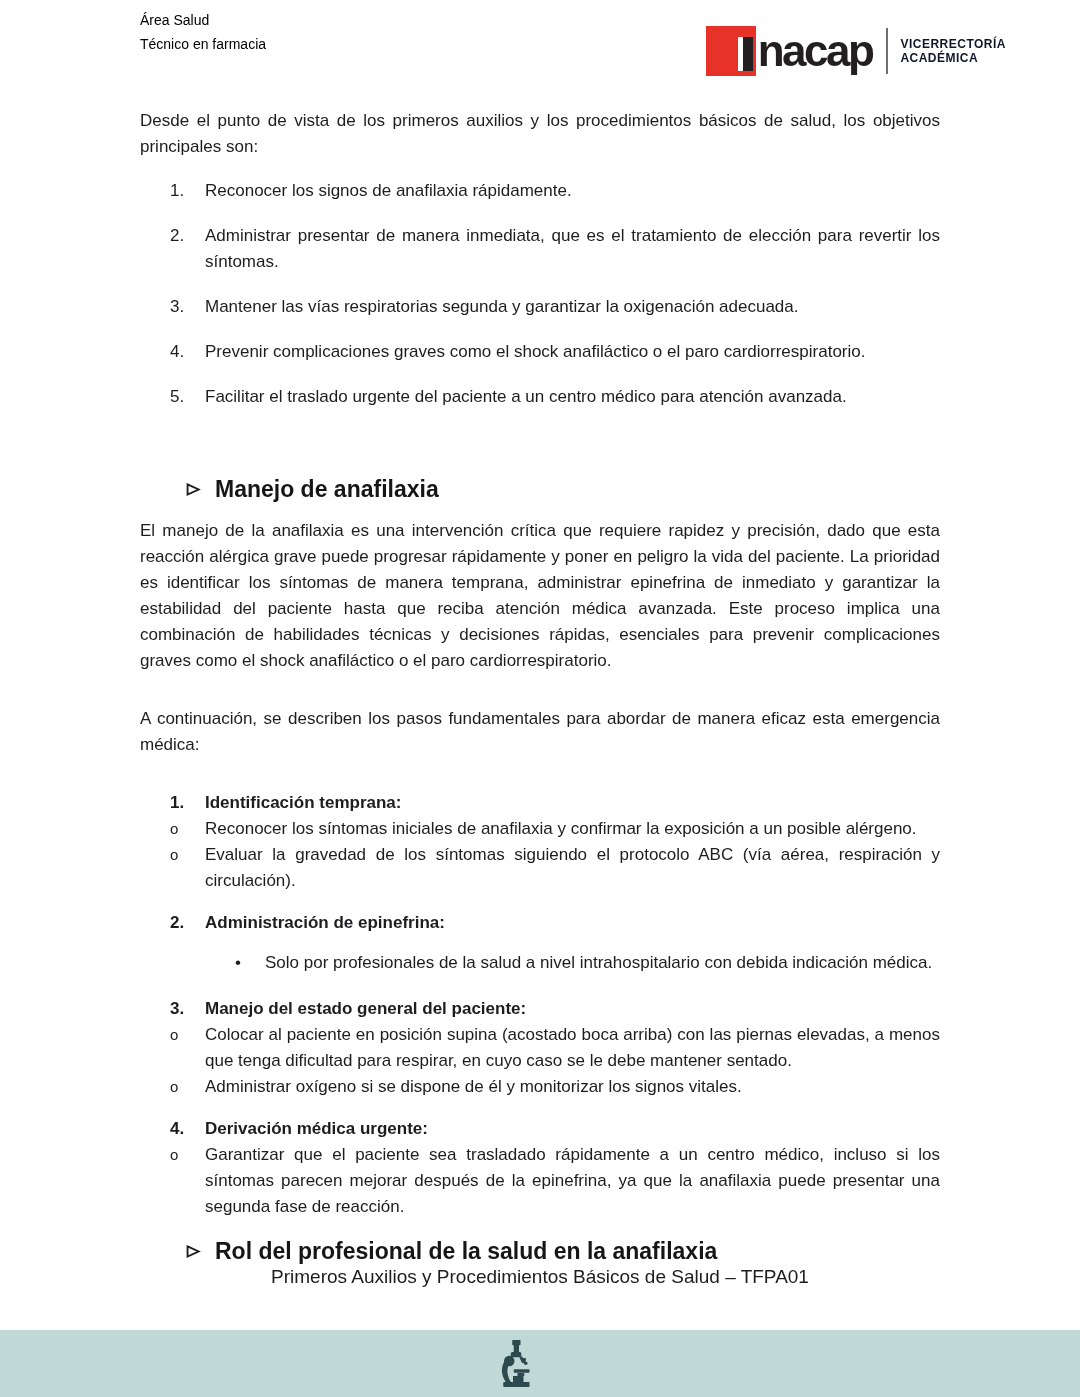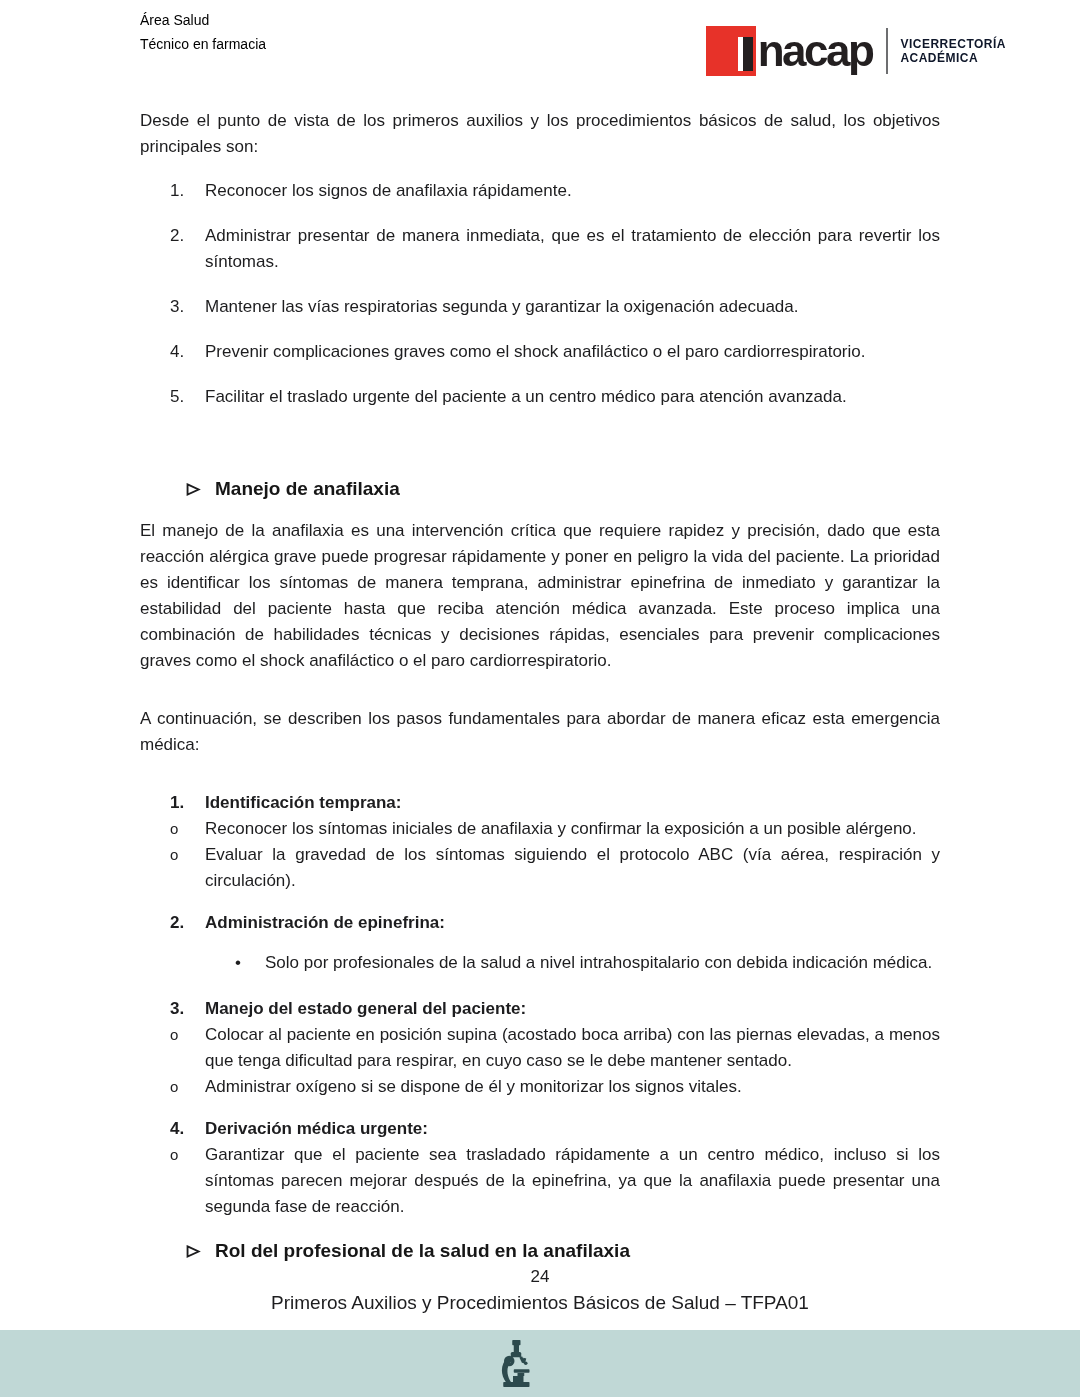--- a/index.html
+++ b/index.html
@@ -45,21 +45,21 @@
   .olist{margin-top:18px;}
   .li{
     display:flex;padding-left:30px;margin-bottom:19px;
     font-size:17px;line-height:26px;
   }
   .li .num{flex:0 0 35px;}
   .li .txt{flex:1;text-align:justify;}
   
   .arrow-heading{
     display:flex;align-items:center;padding-left:45px;
-    font-size:19px;line-height:26px;font-weight:bold;color:#161616;
+    font-size:23px;line-height:26px;font-weight:bold;color:#161616;
   }
   .arrow-heading .ah-icon{flex:0 0 30px;display:flex;align-items:center;}
   .manejo-heading{margin-top:66px;}
   .rol-heading{margin-top:18px;}
   .p-after-h{margin-top:16px;}
   .p-mid{margin-top:32px;}
   
   .step{margin-top:0;}
   .step-title{
     display:flex;padding-left:30px;font-size:17px;line-height:26px;
@@ -202,21 +202,20 @@
 
     <div class="arrow-heading rol-heading">
       <span class="ah-icon">
         <svg width="17" height="17" viewBox="0 0 20 20">
             <polygon points="3,4 16,10 3,16" fill="#ffffff" stroke="#1d1d1f" stroke-width="2.2" stroke-linejoin="miter"></polygon>
           </svg>
       </span>
       <span>Rol del profesional de la salud en la anafilaxia</span>
     </div>
 
-    <div class="pageno">24</div>
     <div class="course">Primeros Auxilios y Procedimientos Básicos de Salud – TFPA01</div>
   </div>
 
   <div class="band">
     <svg width="36" height="50" viewBox="0 0 48 64">
       <g fill="#2c4a4d">
         <rect x="19" y="0" width="11" height="7" rx="1"></rect>
         <rect x="21" y="6" width="7" height="11"></rect>
         <rect x="17" y="16" width="14" height="7" rx="2"></rect>
         <circle cx="15" cy="28" r="7"></circle>

